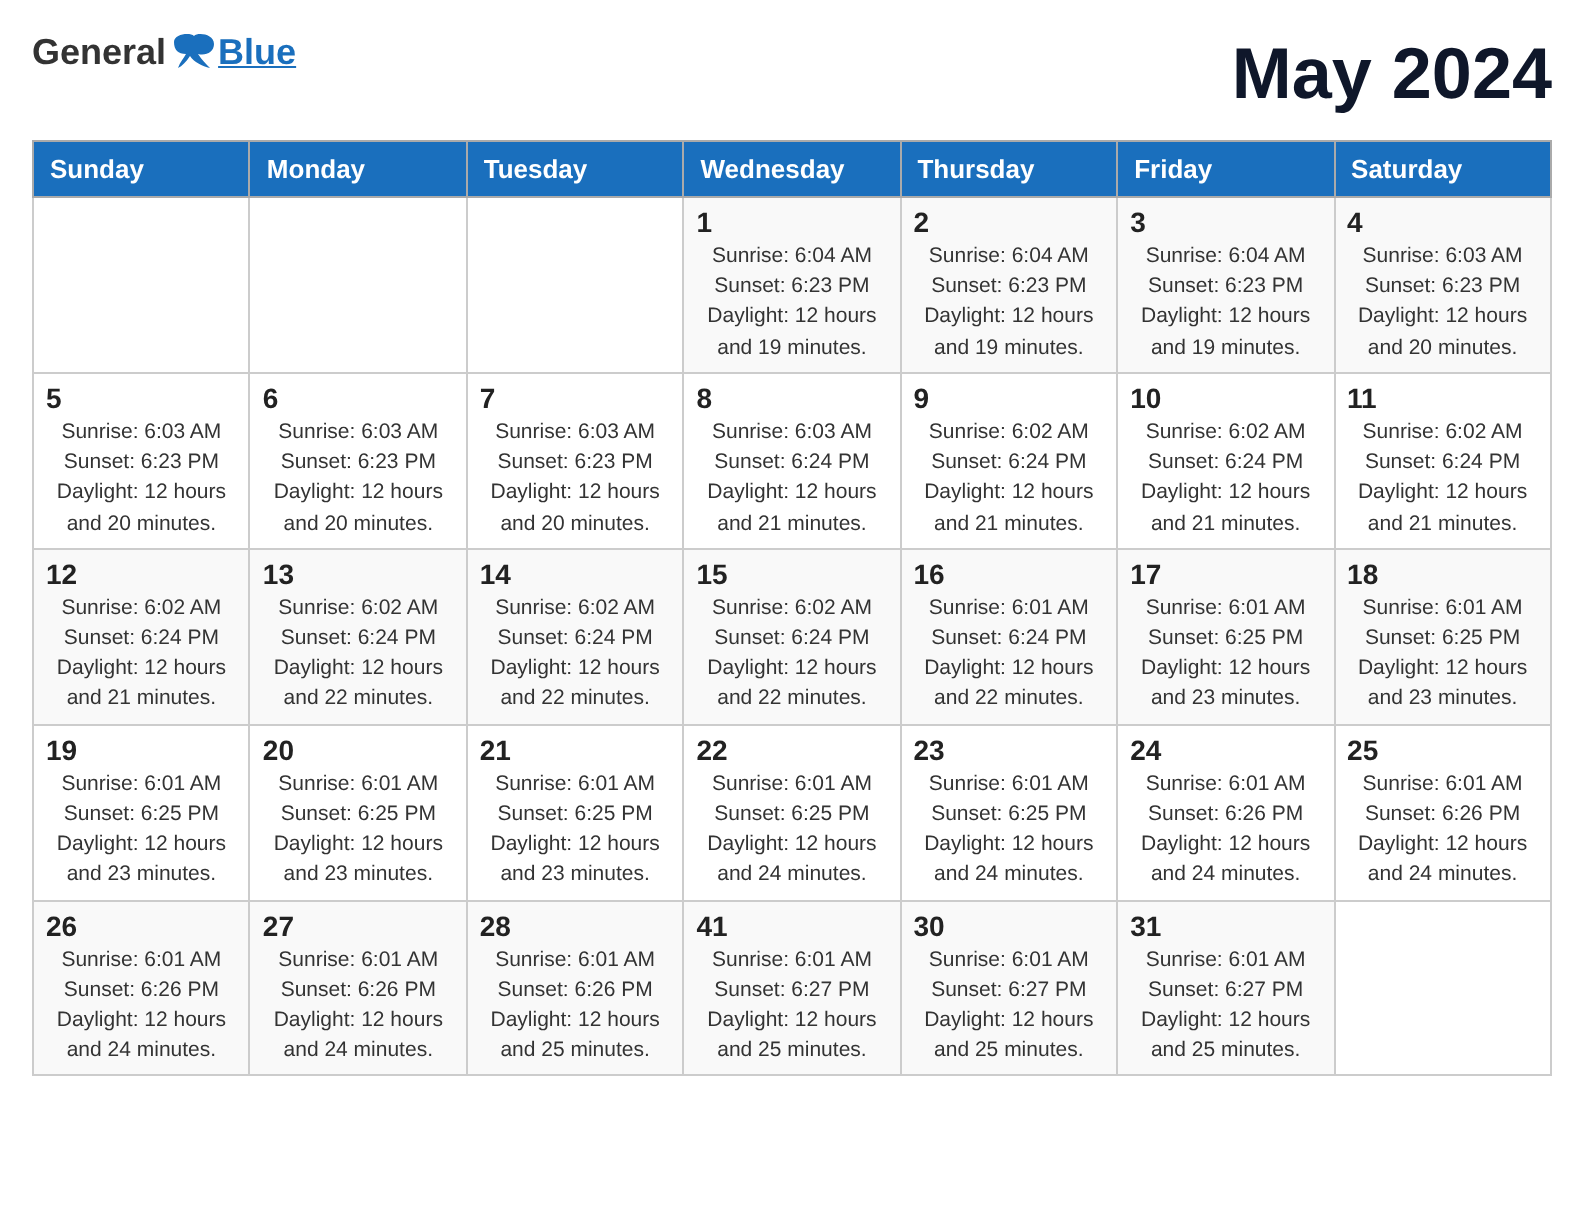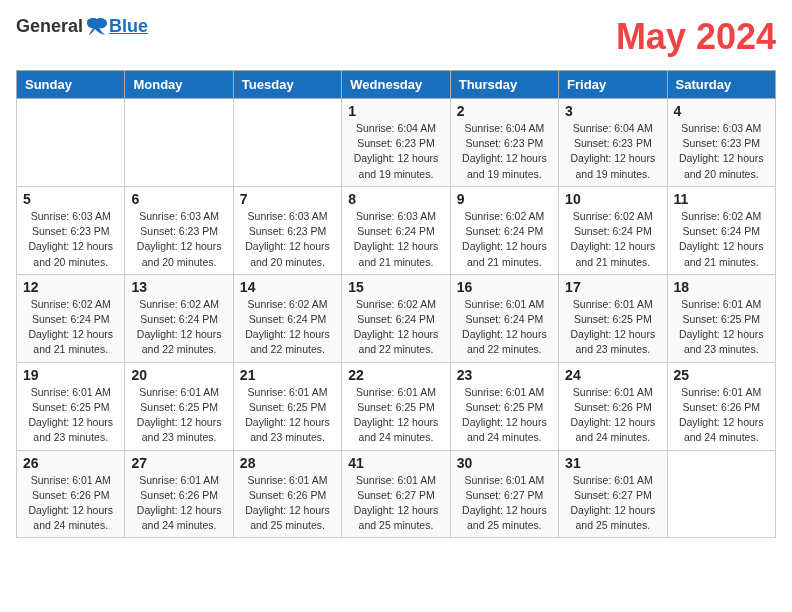--- a/index.html
+++ b/index.html
@@ -11,34 +11,33 @@
       padding: 16px;
     }
     .header-area {
       display: flex;
       justify-content: space-between;
       align-items: flex-start;
       margin-bottom: 12px;
     }
     .logo {
       display: flex;
-      align-items: center;
     }
     .logo-bird {
       width: 24px;
       height: 20px;
       margin-left: 2px;
     }
     .title-area {
       text-align: right;
     }
     .month-title {
       font-size: 36px;
       font-weight: bold;
-      color: #ef4444;
+      color: #0f172a;
       margin-left: 16px;
     }
     .location-title {
       font-size: 16px;
       color: #444;
     }
     table {
       width: 100%;
       border-collapse: collapse;
       table-layout: fixed;

